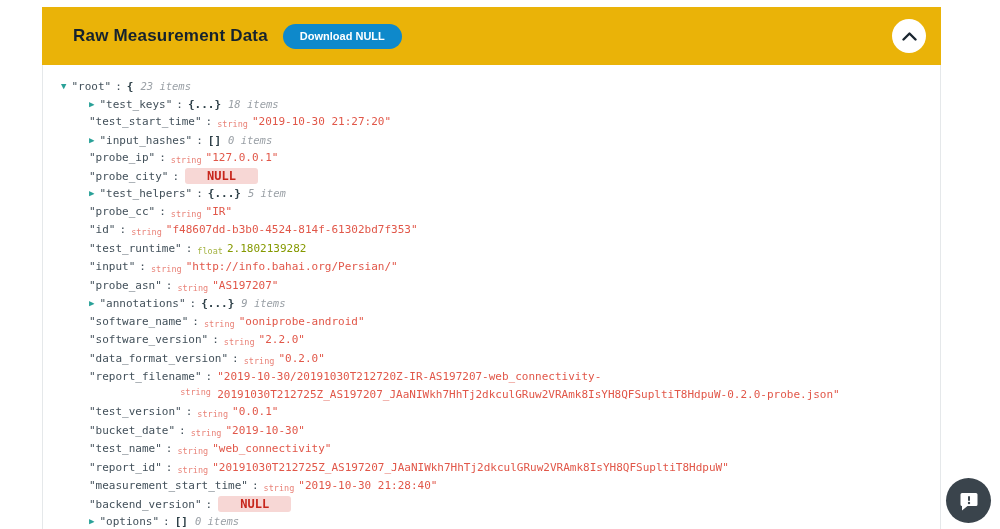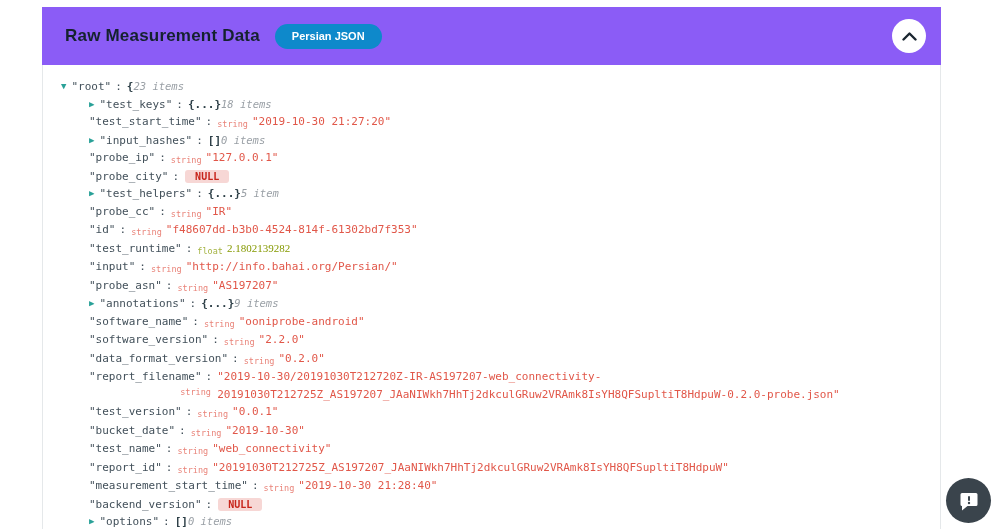--- a/index.html
+++ b/index.html
@@ -3,21 +3,21 @@
 <meta charset="utf-8">
 <style>
   * { margin:0; padding:0; box-sizing:border-box; }
   html,body { width:1000px; height:529px; background:#ffffff; overflow:hidden;
               font-family:"Liberation Sans", sans-serif; }
   .page { position:relative; width:1000px; height:529px; background:#fff; }
 
   
   .header {
     position:absolute; left:42px; top:7px; width:899px; height:58px;
-    background:#8b5cf6; display:flex; align-items:center; padding:0 10px 0 23px;
+    background:#eab308; display:flex; align-items:center; padding:0 10px 0 31px;
   }
   .title { font-size:17px; font-weight:700; color:#15222e; letter-spacing:.2px; }
   .btn-download {
     margin-left:15px; background:#0e89cb; color:#fff; border:none; cursor:pointer;
     font-family:"Liberation Sans", sans-serif; font-size:11px; font-weight:700;
     padding:7px 17px; border-radius:14px; line-height:1;
   }
   .collapse-btn {
     margin-left:auto; margin-right:5px; width:34px; height:34px; border-radius:50%;
     background:#ffffff; border:none; cursor:pointer; display:flex;
@@ -32,29 +32,29 @@
     font-family:"DejaVu Sans Mono", monospace; font-size:11px; color:#42505a;
   }
   .row { line-height:17.5px; white-space:nowrap; }
   .lvl0 { padding-left:18px; }
   .lvl1 { padding-left:46px; }
   .arrow { color:#2aa198; font-size:9px; margin-right:5px; cursor:pointer;
            display:inline-block; vertical-align:1px; }
   .key { color:#42505a; }
   .colon { color:#42505a; margin:0 5px 0 4px; }
   .brace { color:#2c3e46; font-weight:700; cursor:pointer; }
-  .count { color:#9aa0a6; font-style:italic; font-size:10.5px; }
+  .count { color:#9aa0a6; font-style:italic; margin-left:7px; font-size:10.5px; }
   .tlabel { font-size:8.5px; margin-right:4px; position:relative; top:2px; opacity:.75; }
   .tlabel.string { color:#e15749; }
   .tlabel.float  { color:#859900; }
   .val-string { color:#e15749; }
-  .val-float  { color:#859900;font-family:Liberation Serif, serif; }
+  .val-float  { color:#859900; }
   .null-badge {
-    background:#f7d7d5; color:#c7251b; font-weight:700; font-size:10px;
-    padding:1px 10px; border-radius:3px; margin-left:1px;
+    background:#f7d7d5; color:#c7251b; font-weight:700; font-size:12px;
+    padding:1px 22px; border-radius:3px; margin-left:1px;
   }
   
   .row.wrapped { white-space:normal; }
   .val-block {
     display:inline-block; vertical-align:top; max-width:640px;
     overflow-wrap:break-word; position:relative; line-height:17.5px;
   }
   .val-block .tlabel { position:absolute; left:-37px; bottom:2px; top:auto; }
 
   
@@ -64,21 +64,21 @@
     display:flex; align-items:center; justify-content:center;
   }
 </style>
 </head>
 <body>
 
 <div class="page">
 
   <div class="header">
     <span class="title">Raw Measurement Data</span>
-    <button class="btn-download">Persian JSON</button>
+    <button class="btn-download">Download NULL</button>
     <button class="collapse-btn">
       <span style="display:flex;">
         <svg width="15" height="9" viewBox="0 0 15 9">
           <polyline points="1.5,7.5 7.5,1.5 13.5,7.5" fill="none" stroke="#1a2630" stroke-width="2.4" stroke-linecap="round" stroke-linejoin="round"></polyline>
         </svg>
       </span>
     </button>
   </div>
 
   <div class="json-panel">

